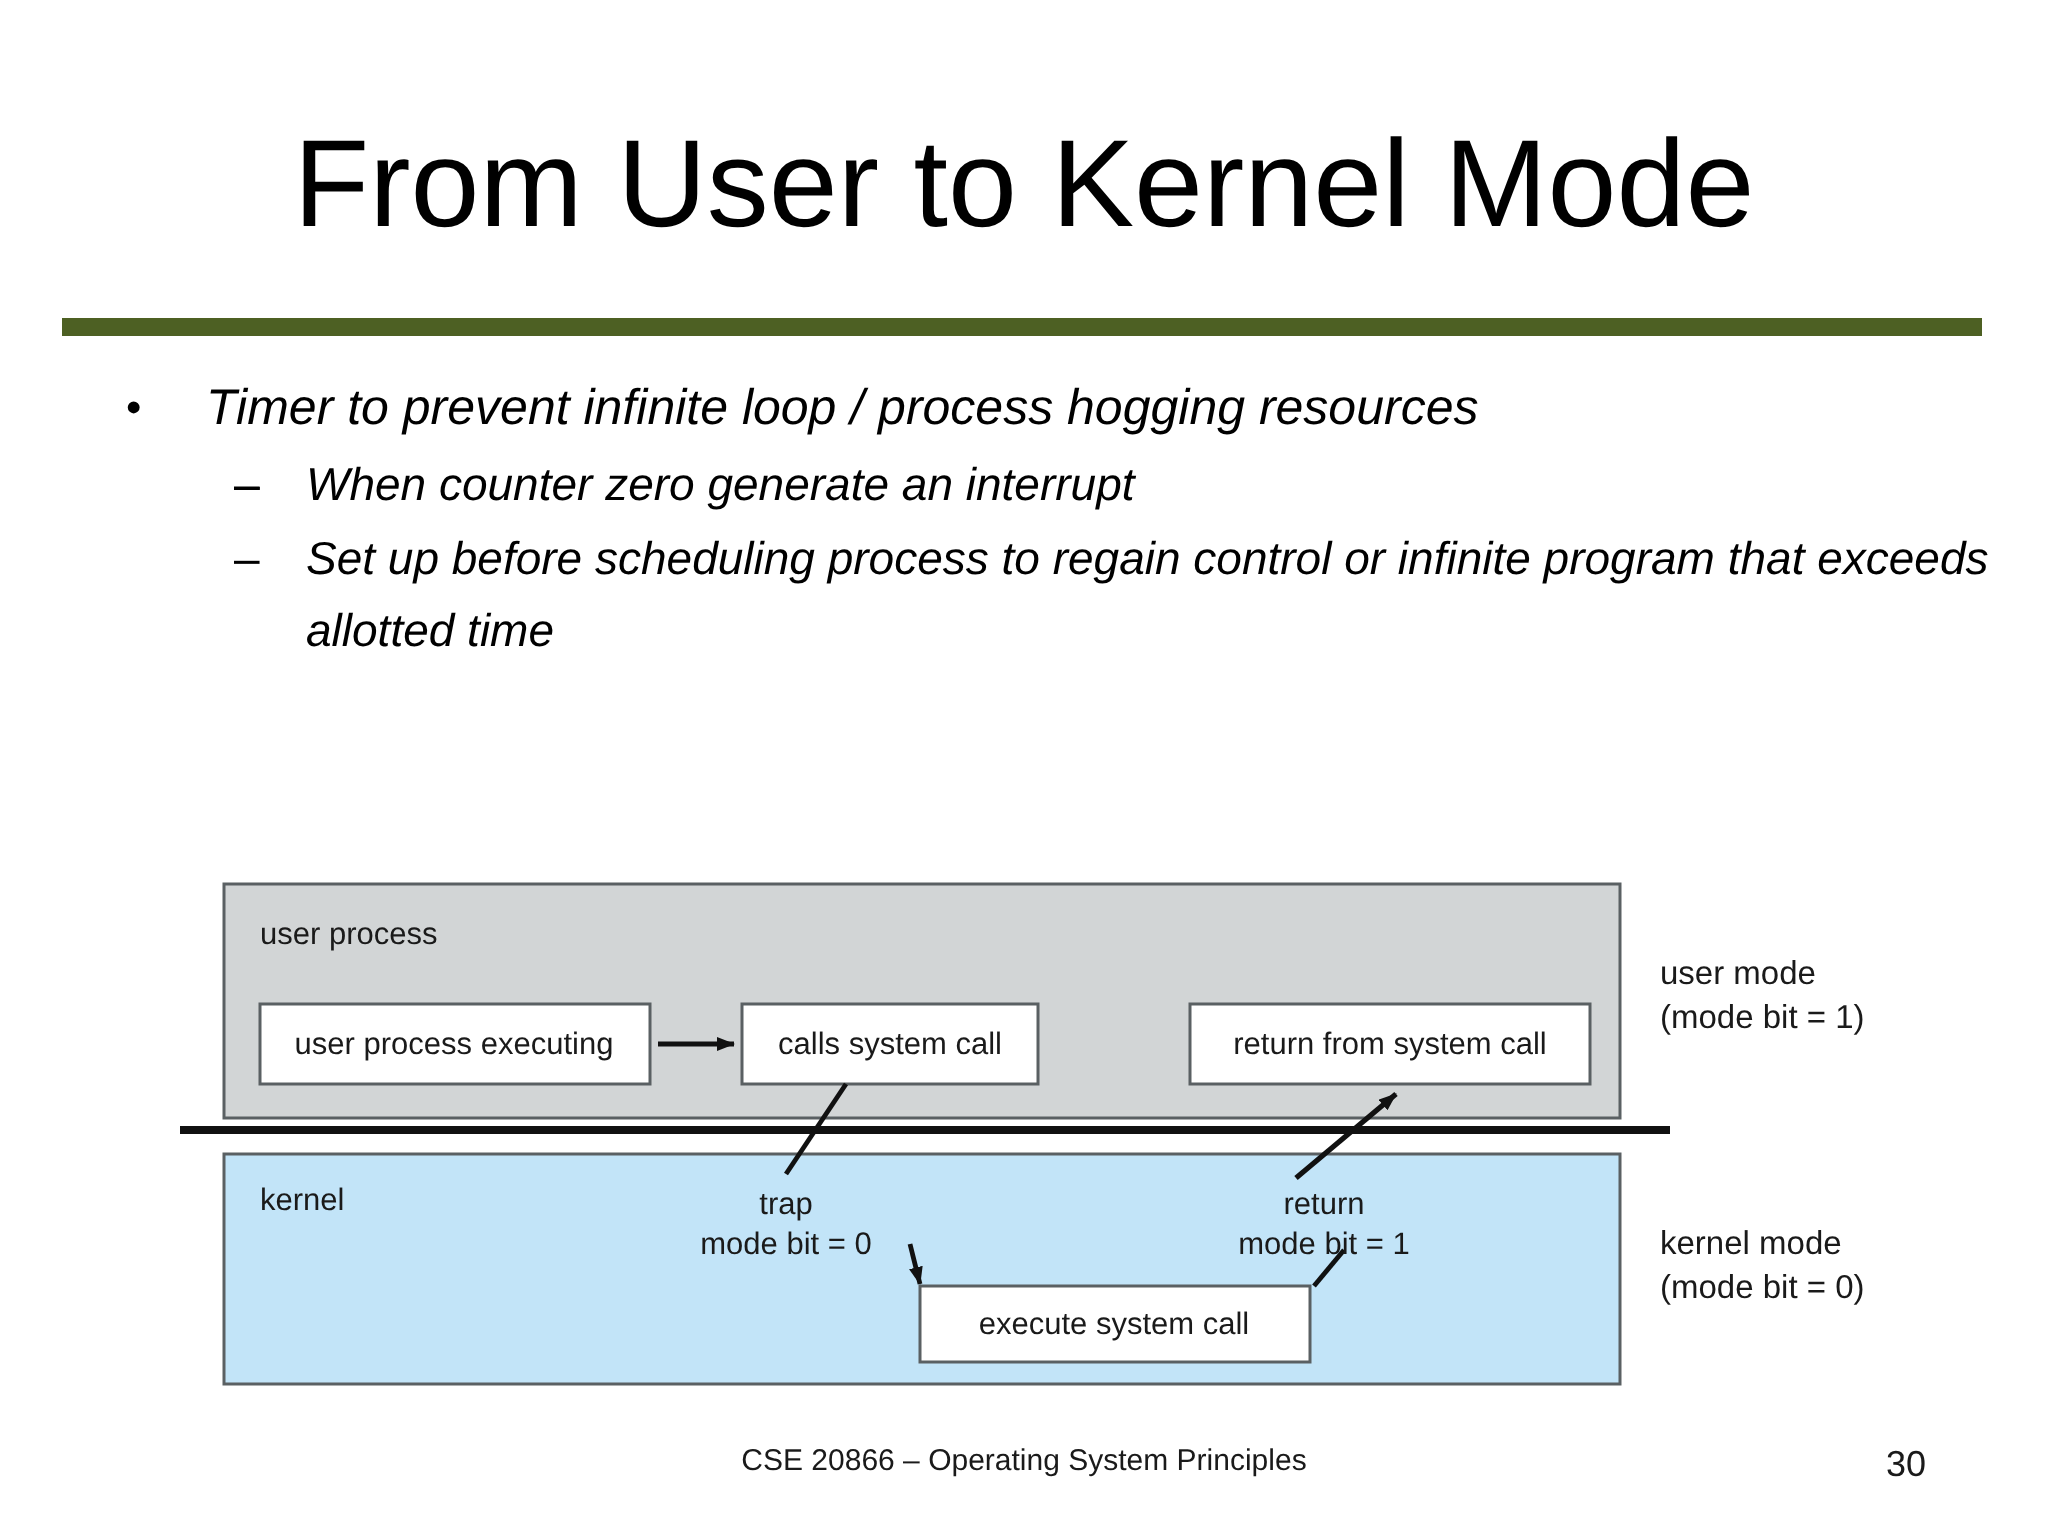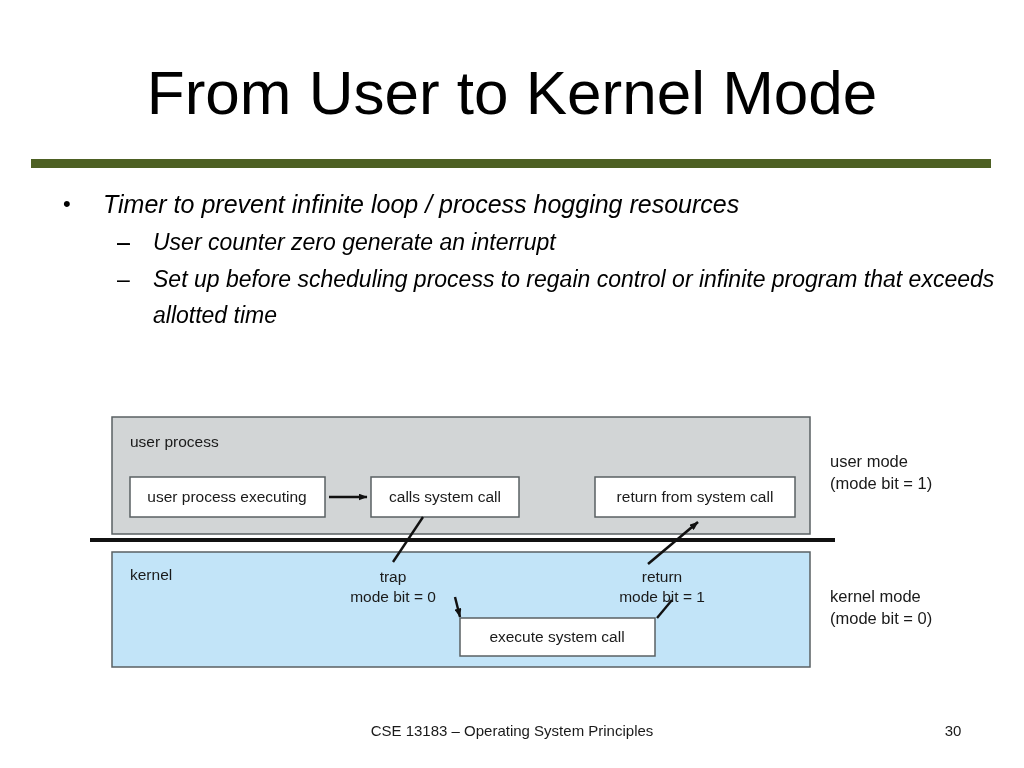--- a/index.html
+++ b/index.html
@@ -74,21 +74,21 @@
     top: 0;
     font-size: 23px;
     line-height: 36.5px;
   }
   .bullet-text { display: inline; font-style: italic; }
 
   
   #diagram {
     position: absolute;
     left: 90px;
-    top: 412px;
+    top: 437px;
     width: 880px;
     height: 265px;
   }
   #diagram svg { display: block; }
 
   .dg-label {
     font-family: "Liberation Sans", sans-serif;
     font-size: 15.5px;
     fill: #1a1a1a;
   }
@@ -119,21 +119,21 @@
     text-align: center;
     font-size: 15px;
     color: #1a1a1a;
   }
   #footer-page {
     position: absolute;
     left: 930px;
     top: 722px;
     width: 46px;
     text-align: center;
-    font-size: 15px;
+    font-size: 18px;
     color: #1a1a1a;
   }
 </style>
 </head>
 <body>
 
 <div id="slide-title">From User to Kernel Mode</div>
 
 <div id="title-rule"></div>
 
@@ -147,21 +147,21 @@
   <div class="bullet-l2">
     <span class="marker">–</span>
   </div>
 
   <div class="bullet-l2">
     <span class="marker">–</span>
   </div>
 
   <div class="bullet-l2">
     <span class="marker">–</span>
-    <span class="bullet-text">User counter zero generate an interrupt</span>
+    <span class="bullet-text">When counter zero generate an interrupt</span>
   </div>
 
   <div class="bullet-l2">
     <span class="marker">–</span>
     <span class="bullet-text">Set up before scheduling process to regain control or infinite program that exceeds allotted time</span>
   </div>
 
 </div>
 
 <div id="diagram">
@@ -213,14 +213,14 @@
 
   <text class="dg-side" x="740" y="55">user mode</text>
   <text class="dg-side" x="740" y="77">(mode bit = 1)</text>
 
   <text class="dg-side" x="740" y="190">kernel mode</text>
   <text class="dg-side" x="740" y="212">(mode bit = 0)</text>
 
 </svg>
 </div>
 
-<div id="footer-course">CSE 13183 – Operating System Principles</div>
+<div id="footer-course">CSE 20866 – Operating System Principles</div>
 <div id="footer-page">30</div>
 
 </body></html>

